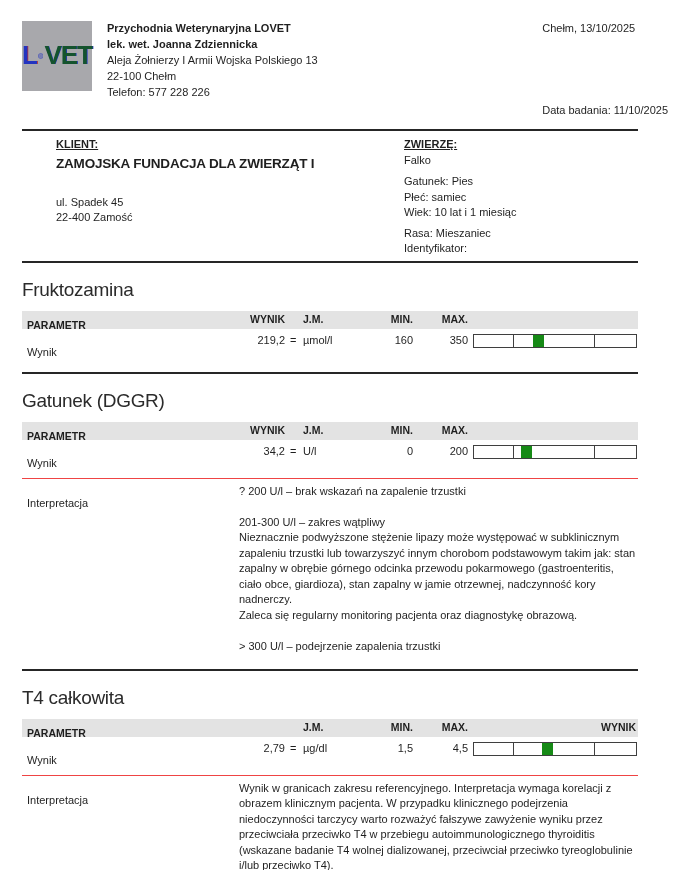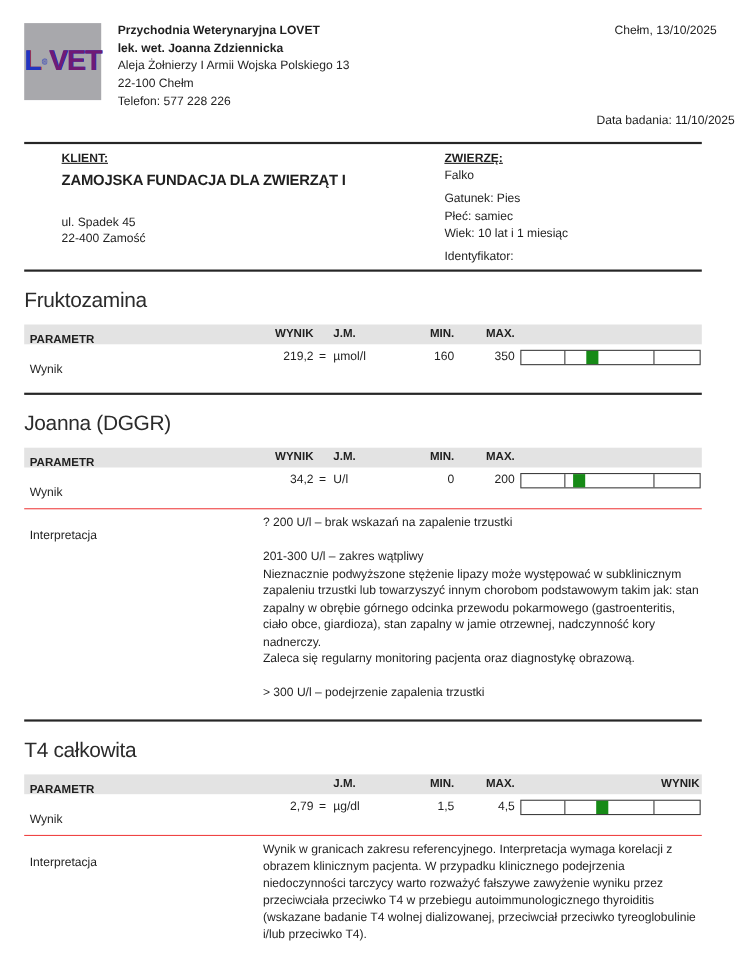--- a/index.html
+++ b/index.html
@@ -10,24 +10,24 @@
     font-size:11px;line-height:15.5px;color:#1f1f1f;background:#fff;
   }
   .b{font-weight:bold;}
   
   .letterhead{display:flex;width:646px;}
   .logo{
     width:70px;height:70px;background:#a8a8ac;flex:0 0 auto;
     display:flex;align-items:center;justify-content:center;margin-top:3px;
   }
   .logo-l{font-weight:bold;font-size:26px;color:#2334c0;text-shadow:0.7px 0 #c03030;letter-spacing:-1px;}
-  .logo-vet{font-weight:bold;font-size:26px;color:#701a75;text-shadow:0.7px 0 #2334c0;letter-spacing:-1px;}
+  .logo-vet{font-weight:bold;font-size:26px;color:#14532d;text-shadow:0.7px 0 #2334c0;letter-spacing:-1px;}
   .logo-emblem{margin:0 1px;}
   .clinic-info{margin-left:15px;line-height:16px;padding-top:2px;}
-  .dates{margin-left:auto;text-align:center;padding-top:2px;line-height:16px;}
+  .dates{margin-left:auto;text-align:left;padding-top:2px;line-height:16px;}
   .exam-date{margin-top:66px;}
   
   .rule{height:2px;background:#262626;width:616px;}
   .rule.r1{margin-top:11px;}
   .rule.r2{margin-top:4px;}
   .rule.r3{margin-top:9px;}
   .rule.r4{margin-top:12px;}
   
   .parties{display:flex;margin-top:6px;}
   .client-col{width:348px;margin-left:34px;}
@@ -110,20 +110,21 @@
       <div>22-400 Zamość</div>
     </div>
     <div class="animal-col">
       <div class="label-underline b">ZWIERZĘ:</div>
       <div>Falko</div>
       <div class="gap6"></div>
       <div>Gatunek: Pies</div>
       <div>Płeć: samiec</div>
       <div>Wiek: 10 lat i 1 miesiąc</div>
       <div class="gap4"></div>
+      <div>Rasa: Mieszaniec</div>
       <div>Identyfikator:</div>
     </div>
   </div>
 
   <div class="rule r2"></div>
 
   <section>
     <h2 class="sec-title">Fruktozamina</h2>
     <div class="thead">
       <div class="c1">PARAMETR</div>
@@ -146,21 +147,21 @@
           <div class="seg s1"></div>
           <div class="seg s2"></div>
           <div class="marker" style="left: calc(39.58% - 5.5px); background: rgb(22, 138, 22);"></div>
         </div>
       </div>
     </div>
     <div class="rule r3"></div>
   </section>
 
   <section>
-    <h2 class="sec-title">Joanna (DGGR)</h2>
+    <h2 class="sec-title">Gatunek (DGGR)</h2>
     <div class="thead">
       <div class="c1">PARAMETR</div>
       <div class="c2">WYNIK</div>
       <div class="c3"></div>
       <div class="c4">J.M.</div>
       <div class="c5">MIN.</div>
       <div class="c6">MAX.</div>
       <div class="c7 r"></div>
     </div>
     <div class="trow">

